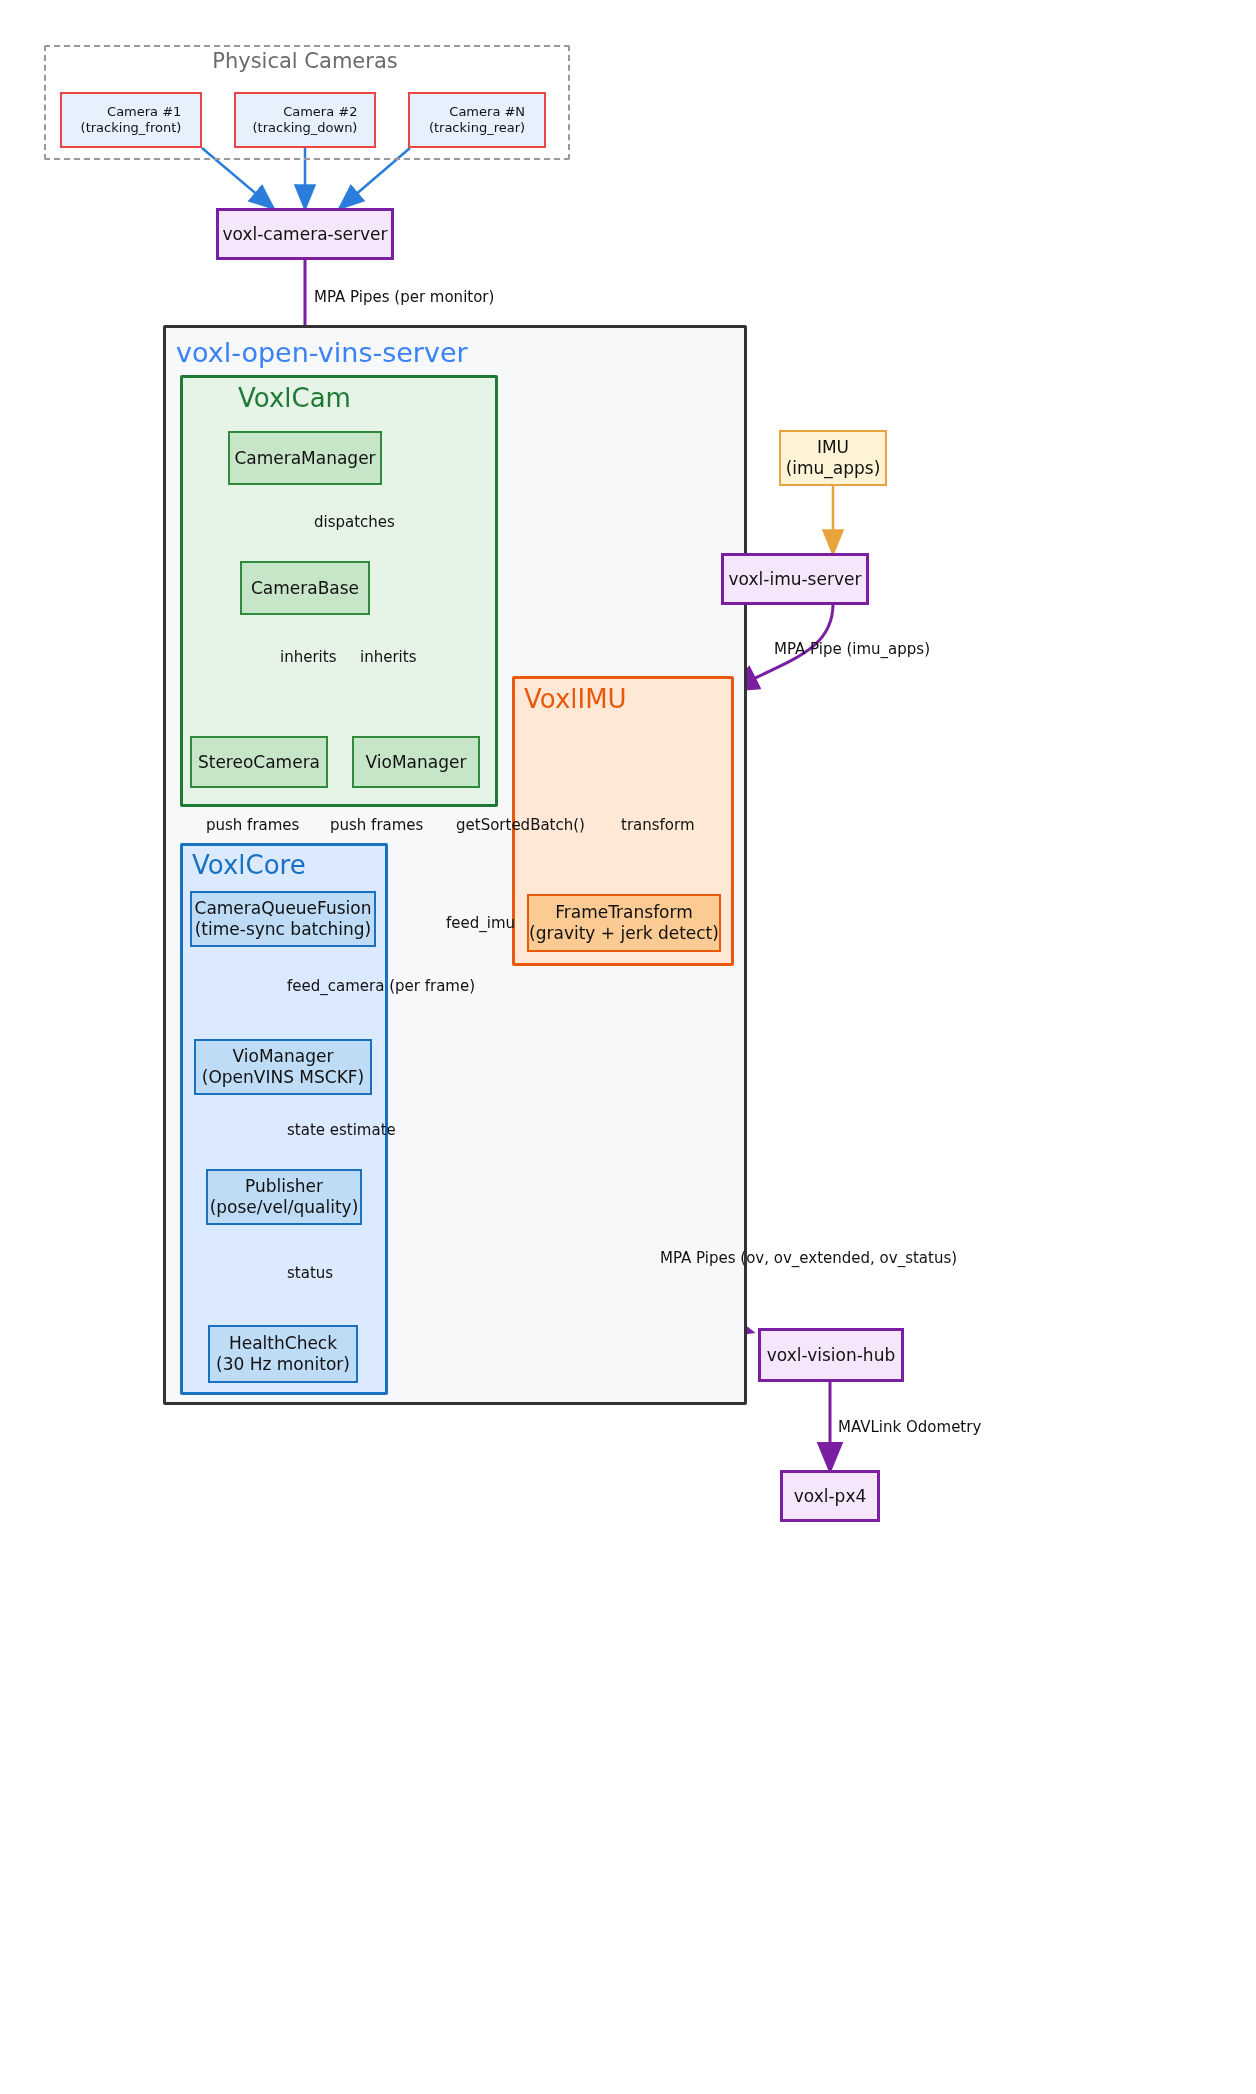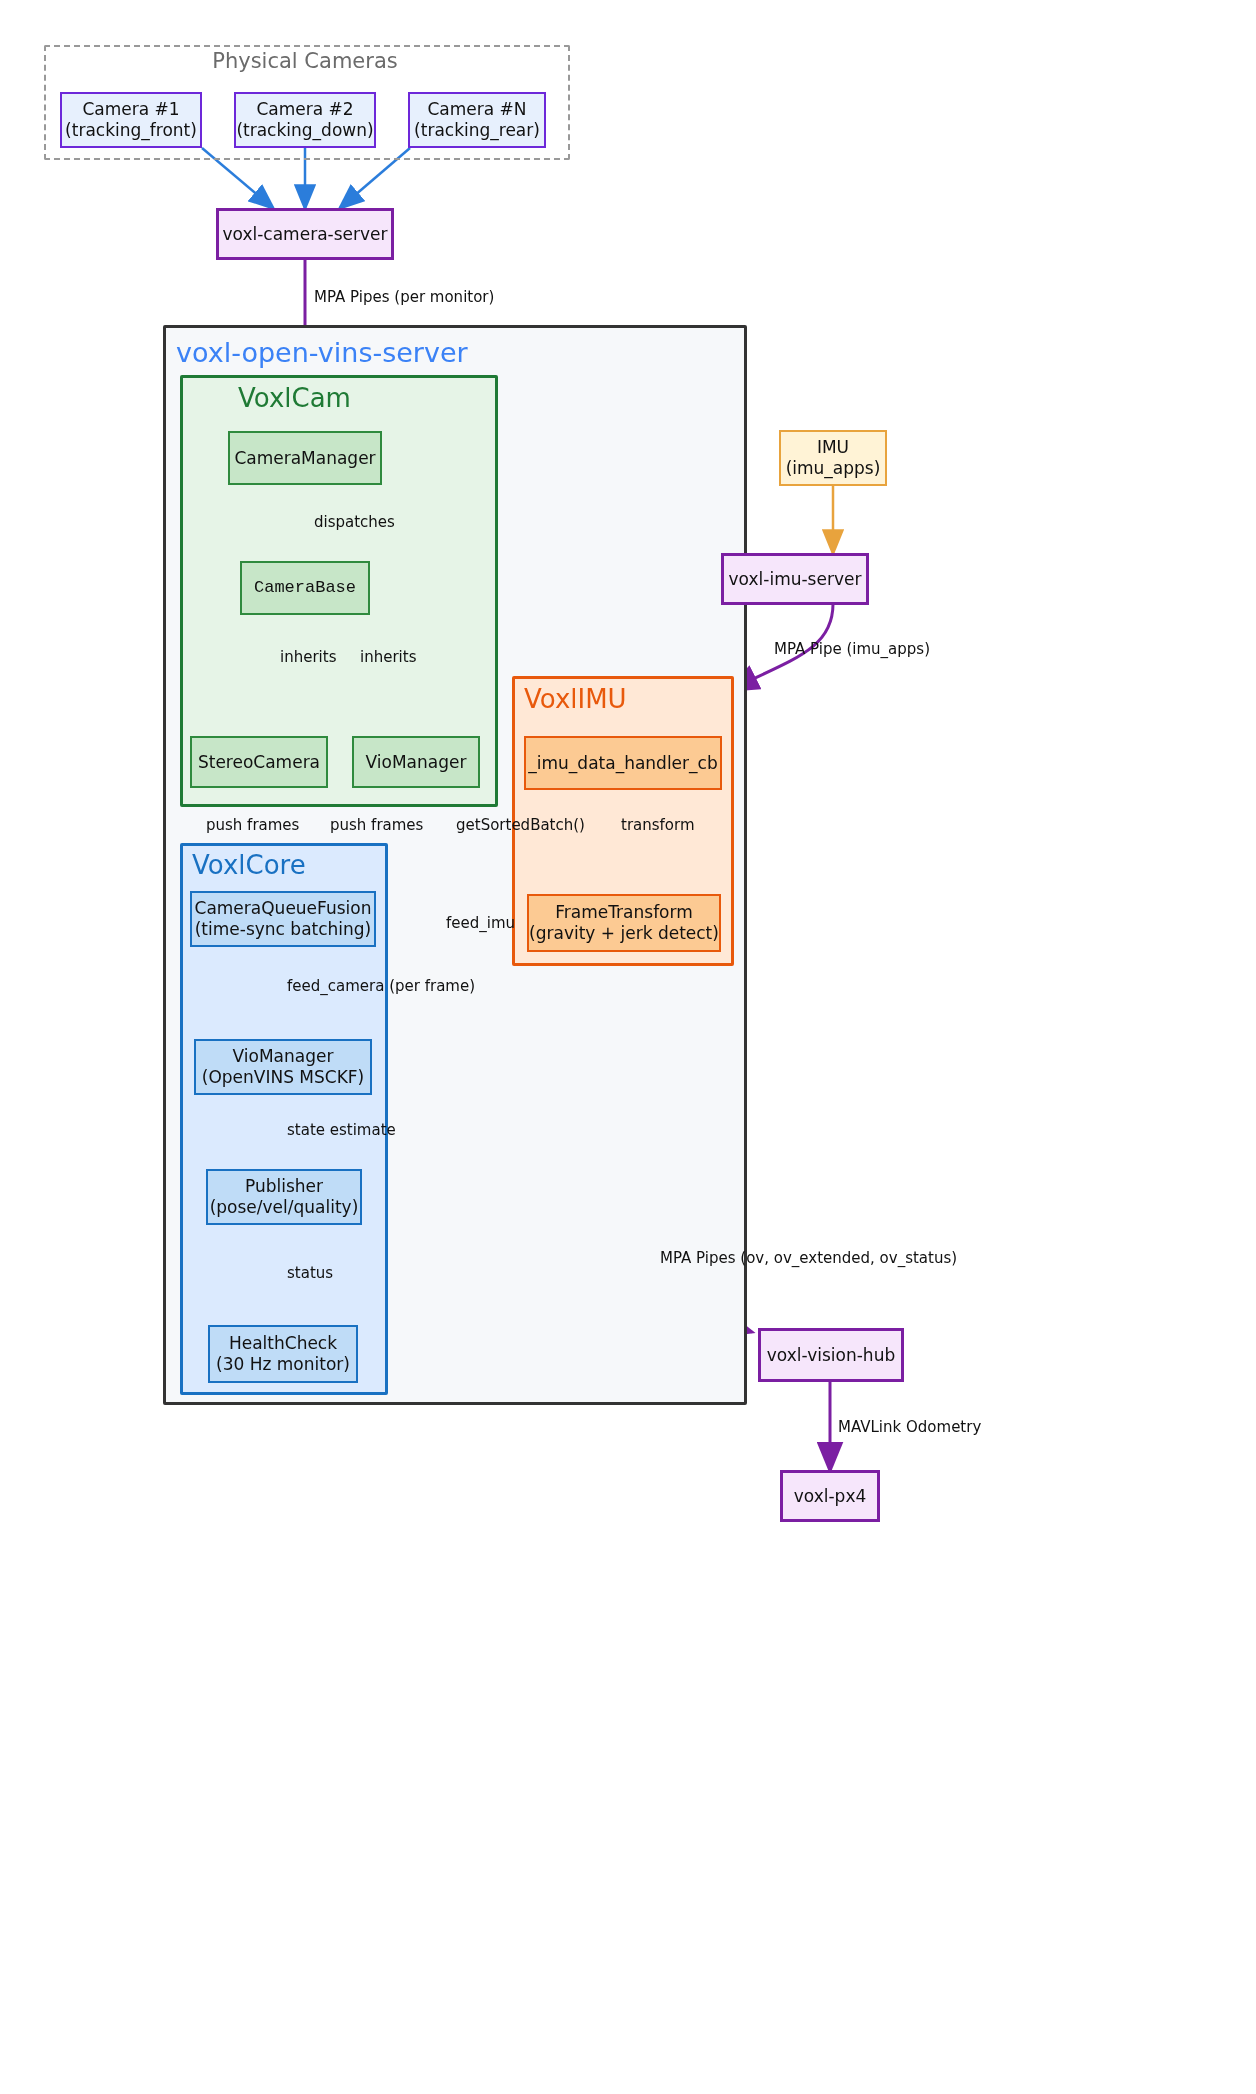--- a/index.html
+++ b/index.html
@@ -25,21 +25,21 @@
   .c-cam{border:3px solid #1f7a35;background:#e6f4e7;border-radius:2px;}
   .t-cam{color:#1f7a35;font-size:26px;margin-left:46px;}
 
   .c-core{border:3px solid #1971c2;background:#dbeafe;border-radius:2px;}
   .t-core{color:#1971c2;font-size:26px;}
 
   .c-imu{border:3px solid #e8590c;background:#ffe8d6;border-radius:2px;}
   .t-imu{color:#e8590c;font-size:26px;}
 
   
-  .n-blue{background:#e7f0fd;border:2px solid #6d28d9;color:#111111;font-size:17px;}
+  .n-blue{background:#e7f0fd;border:2px solid #ef4444;color:#111111;font-size:13px;text-align:right;}
   .n-purple{background:#f6e6fb;border:3px solid #7b1fa2;color:#111111;font-size:17px;}
   .n-green{background:#c7e6c8;border:2px solid #2f8a3e;color:#111111;font-size:17px;}
   .n-core{background:#bfdcf7;border:2px solid #1971c2;color:#111111;font-size:17px;}
   .n-orange{background:#fcca93;border:2px solid #e8590c;color:#111111;font-size:17px;}
   .n-imuy{background:#fff3d6;border:2px solid #e8a33d;color:#111111;font-size:17px;}
 
   .elabel{position:absolute;font-size:15px;color:#111111;line-height:1.2;
           white-space:nowrap;background:transparent;}
   .elabel.c{text-align:center;}
   .elabel.l{text-align:left;}
@@ -147,21 +147,21 @@
   </div>
 
   <div class="box n-purple" style="left:216px;top:208px;width:178px;height:52px;">
     <span class="ln">voxl-camera-server</span>
   </div>
 
   <div class="box n-green" style="left:228px;top:431px;width:154px;height:54px;">
     <span class="ln">CameraManager</span>
   </div>
 
-  <div class="box n-green" style="left:240px;top:561px;width:130px;height:54px;font-family:Liberation Mono, monospace;">
+  <div class="box n-green" style="left:240px;top:561px;width:130px;height:54px;">
     <span class="ln">CameraBase</span>
   </div>
 
   <div class="box n-green" style="left:190px;top:736px;width:138px;height:52px;">
     <span class="ln">StereoCamera</span>
   </div>
 
   <div class="box n-green" style="left:352px;top:736px;width:128px;height:52px;">
     <span class="ln">VioManager</span>
   </div>
@@ -170,23 +170,20 @@
     <div>
       <span class="ln">IMU</span>
       <span class="ln">(imu_apps)</span>
     </div>
   </div>
 
   <div class="box n-purple" style="left:721px;top:553px;width:148px;height:52px;">
     <span class="ln">voxl-imu-server</span>
   </div>
 
-  <div class="box n-orange" style="left:524px;top:736px;width:198px;height:54px;">
-    <span class="ln">_imu_data_handler_cb</span>
-  </div>
 
   <div class="box n-orange" style="left:527px;top:894px;width:194px;height:58px;">
     <div>
       <span class="ln">FrameTransform</span>
       <span class="ln">(gravity + jerk detect)</span>
     </div>
   </div>
 
   <div class="box n-core" style="left:190px;top:891px;width:186px;height:56px;">
     <div>

